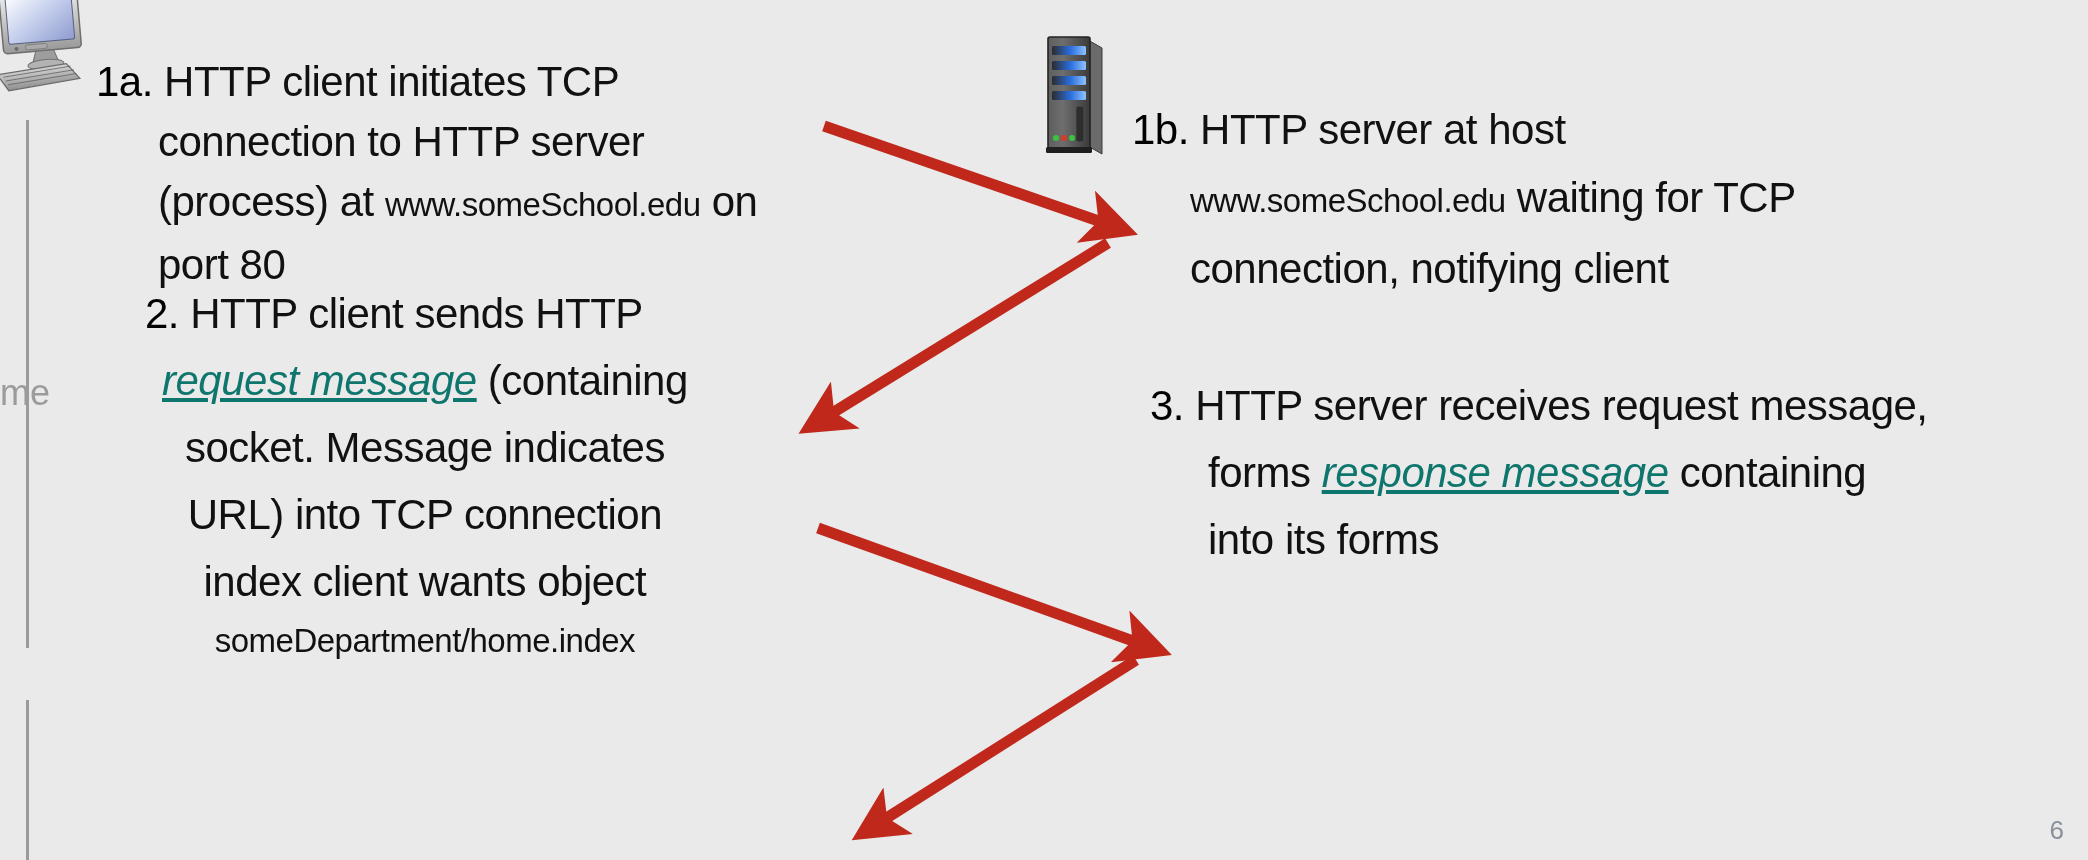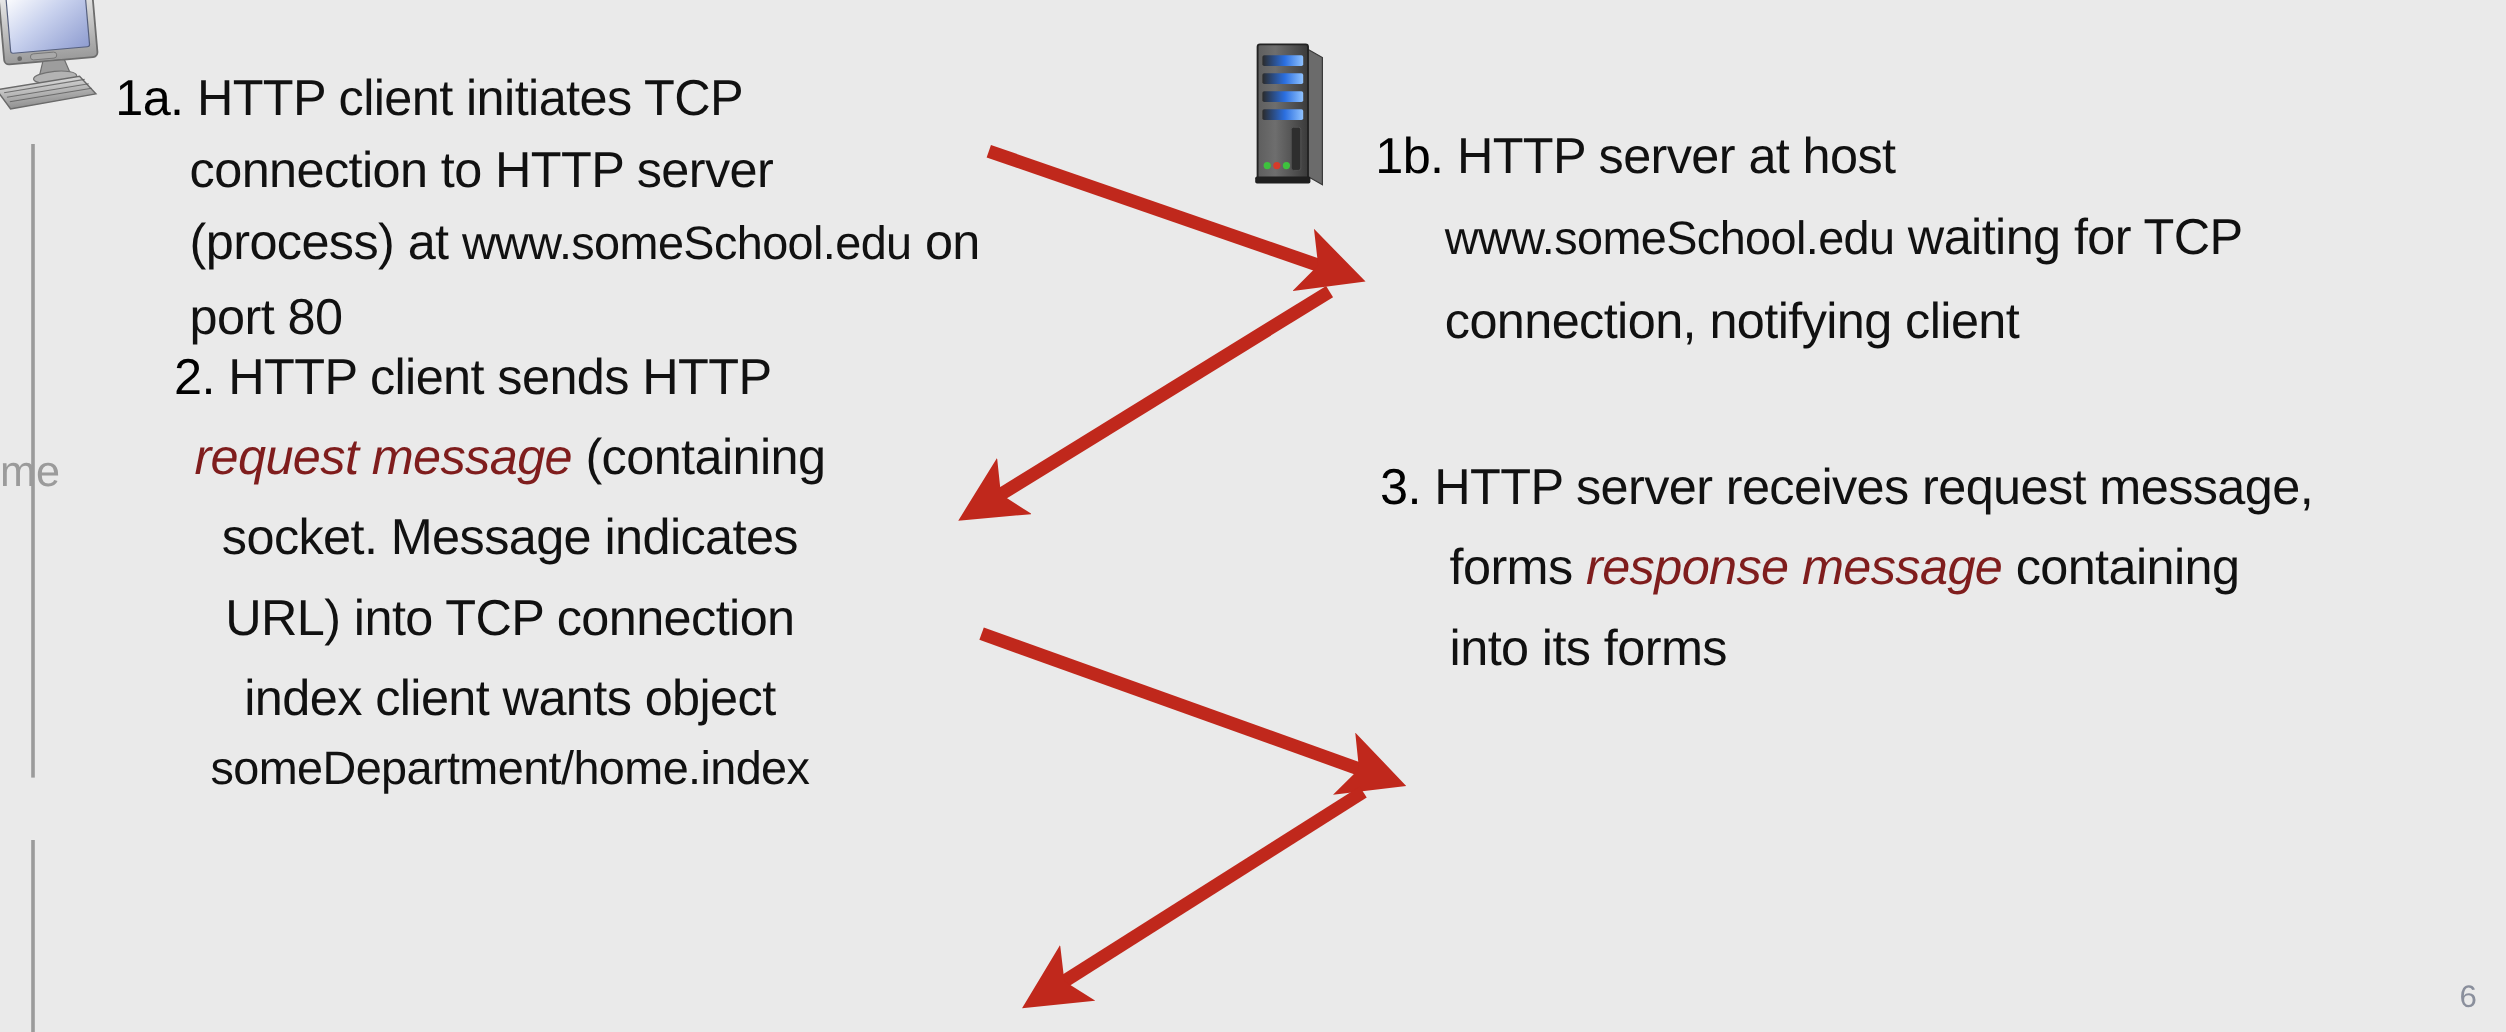--- a/index.html
+++ b/index.html
@@ -74,41 +74,42 @@
   .line {
     white-space: nowrap;
     font-size: 42px;
     line-height: 60px;
     letter-spacing: -0.5px;
   }
   .num {
     color: #000000;
   }
   .ital-blue {
-    color: #7f1d1d;
+    color: #0f766e;
     font-style: italic;
+    text-decoration: underline;
   }
   .small {
-    font-size: 39px;
+    font-size: 33px;
   }
   .hang {
     padding-left: 62px;
   }
   .hang-r {
     padding-left: 58px;
   }
 
   #block-1a { left: 96px; top: 52px; }
   #block-1b { left: 1132px; top: 96px; }
   #block-2  { left: 100px; top: 280px; text-align: center; }
   #block-3  { left: 1150px; top: 372px; }
 
   #block-2 .line { line-height: 67px; }
   #block-3 .line { line-height: 67px; }
-  #block-1b .line { line-height: 68px; margin-left: 14px; }
+  #block-1b .line { line-height: 68px; }
 
   
   #page-number {
     position: absolute;
     right: 24px;
     bottom: 14px;
     font-size: 26px;
     color: #8a8f9c;
     font-family: "Liberation Sans", sans-serif;
   }

